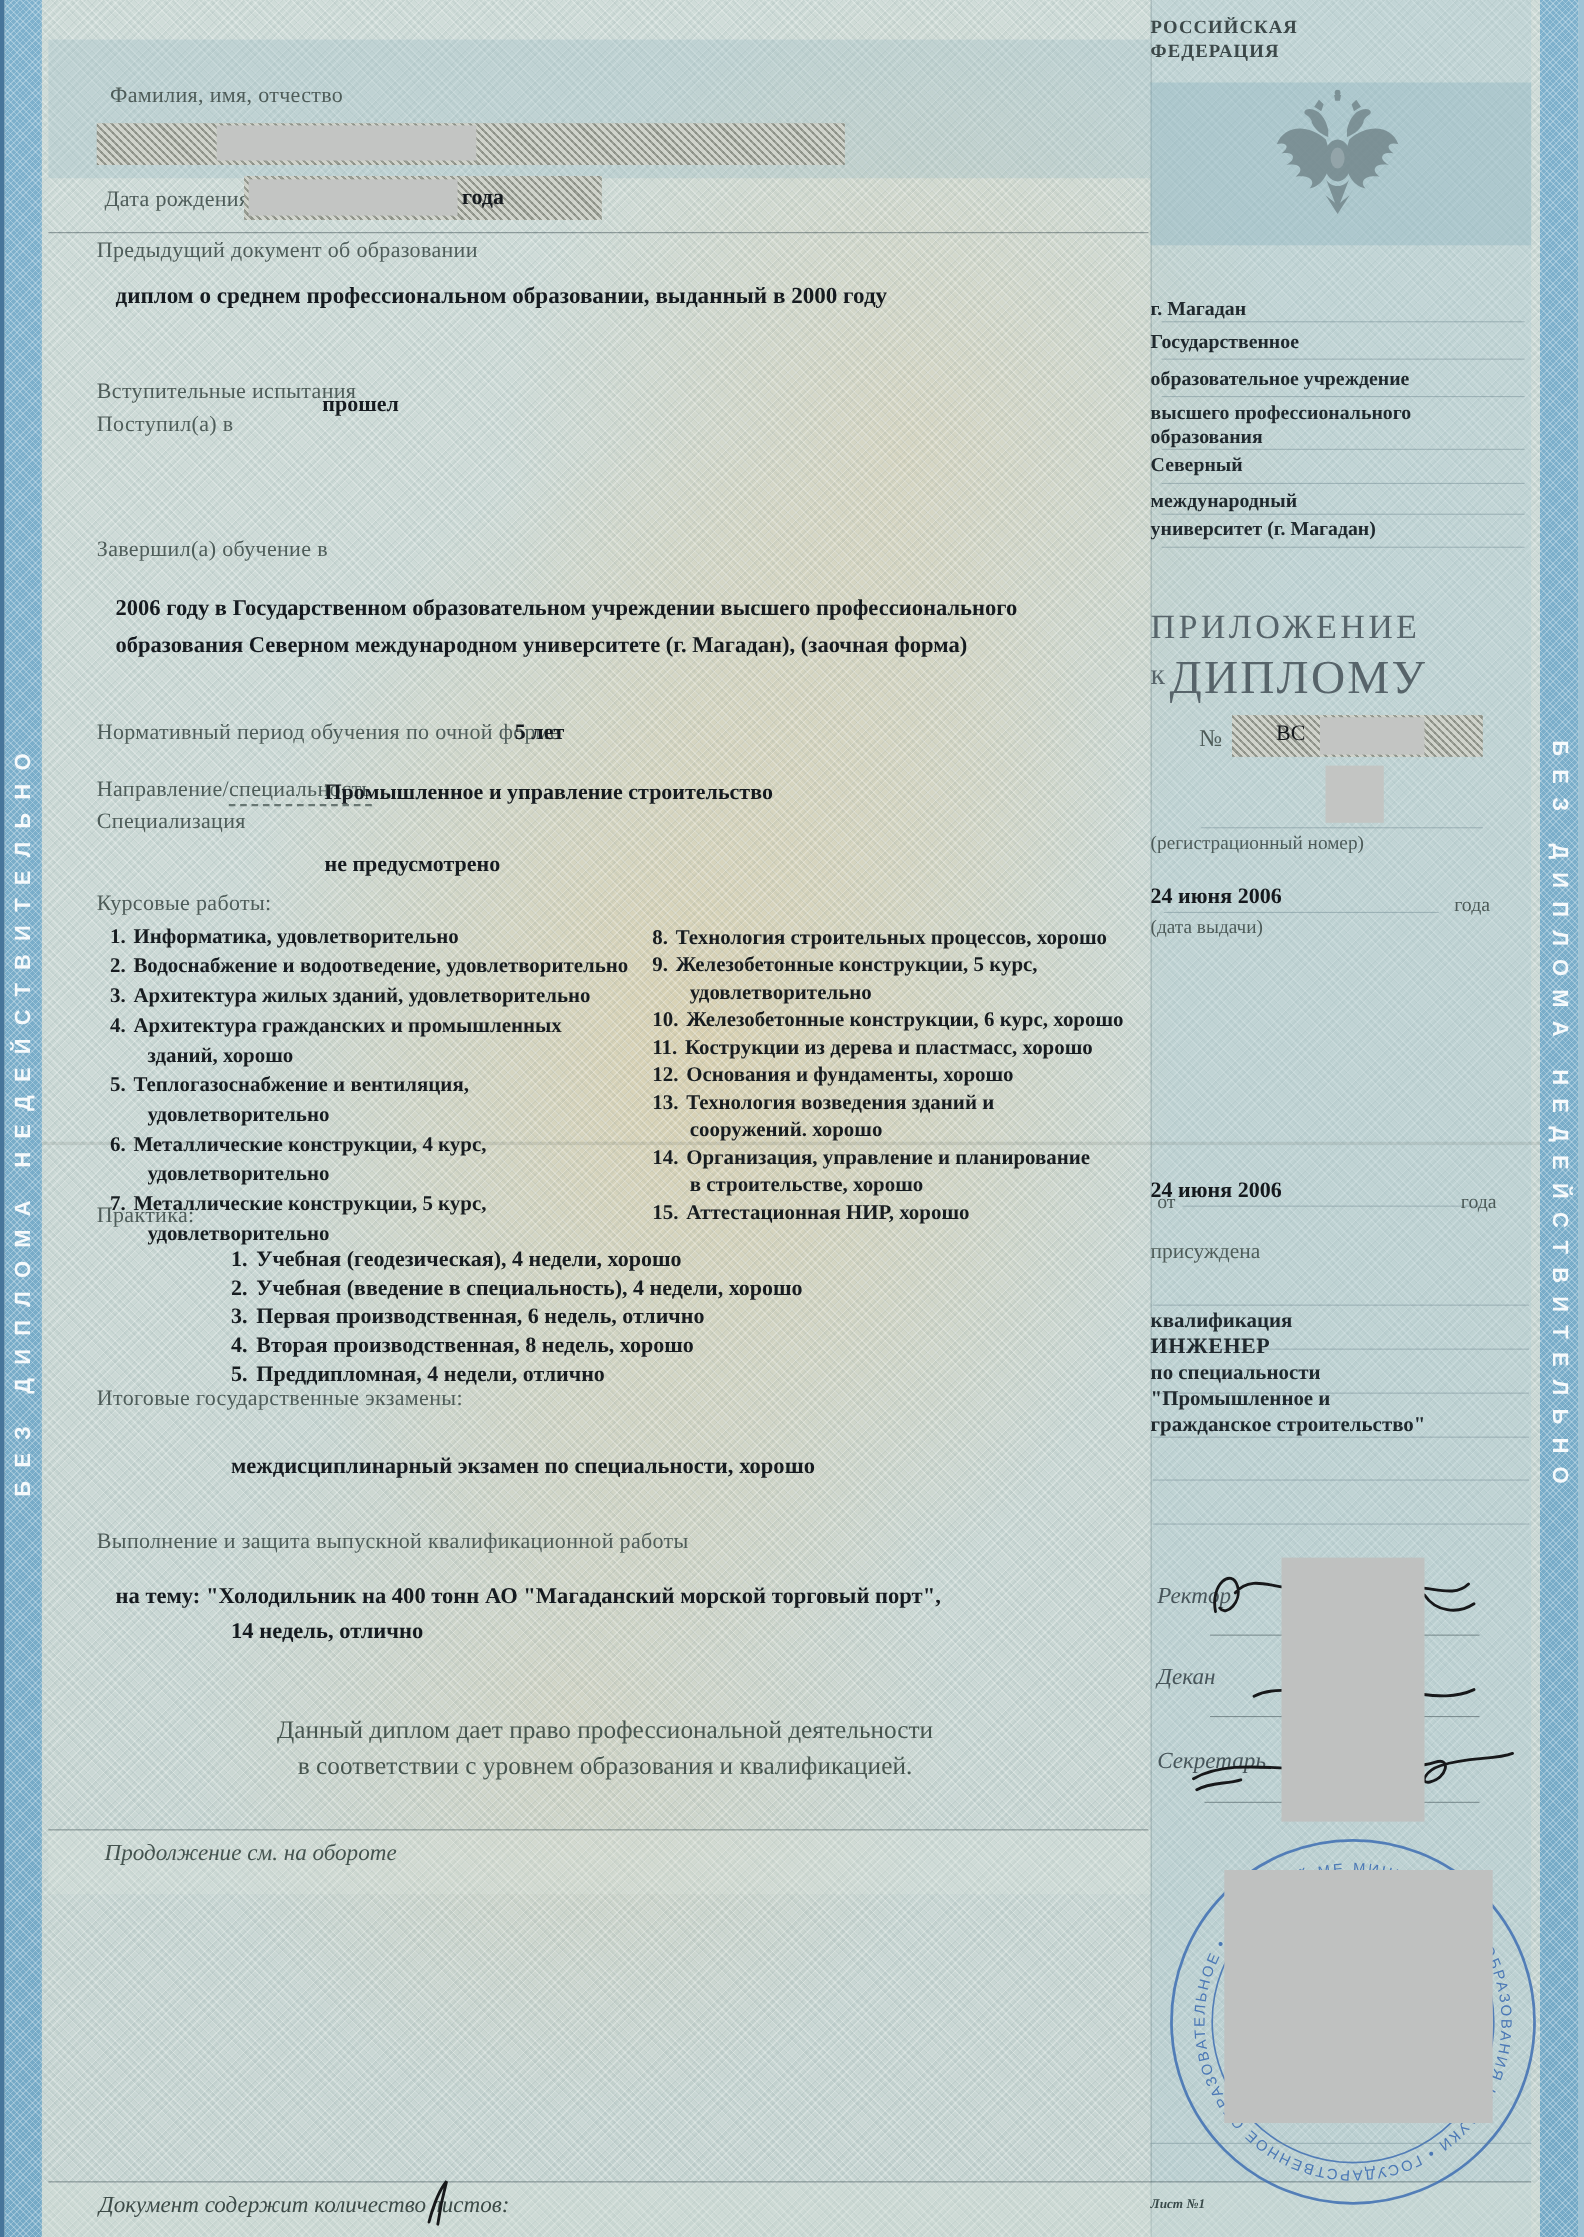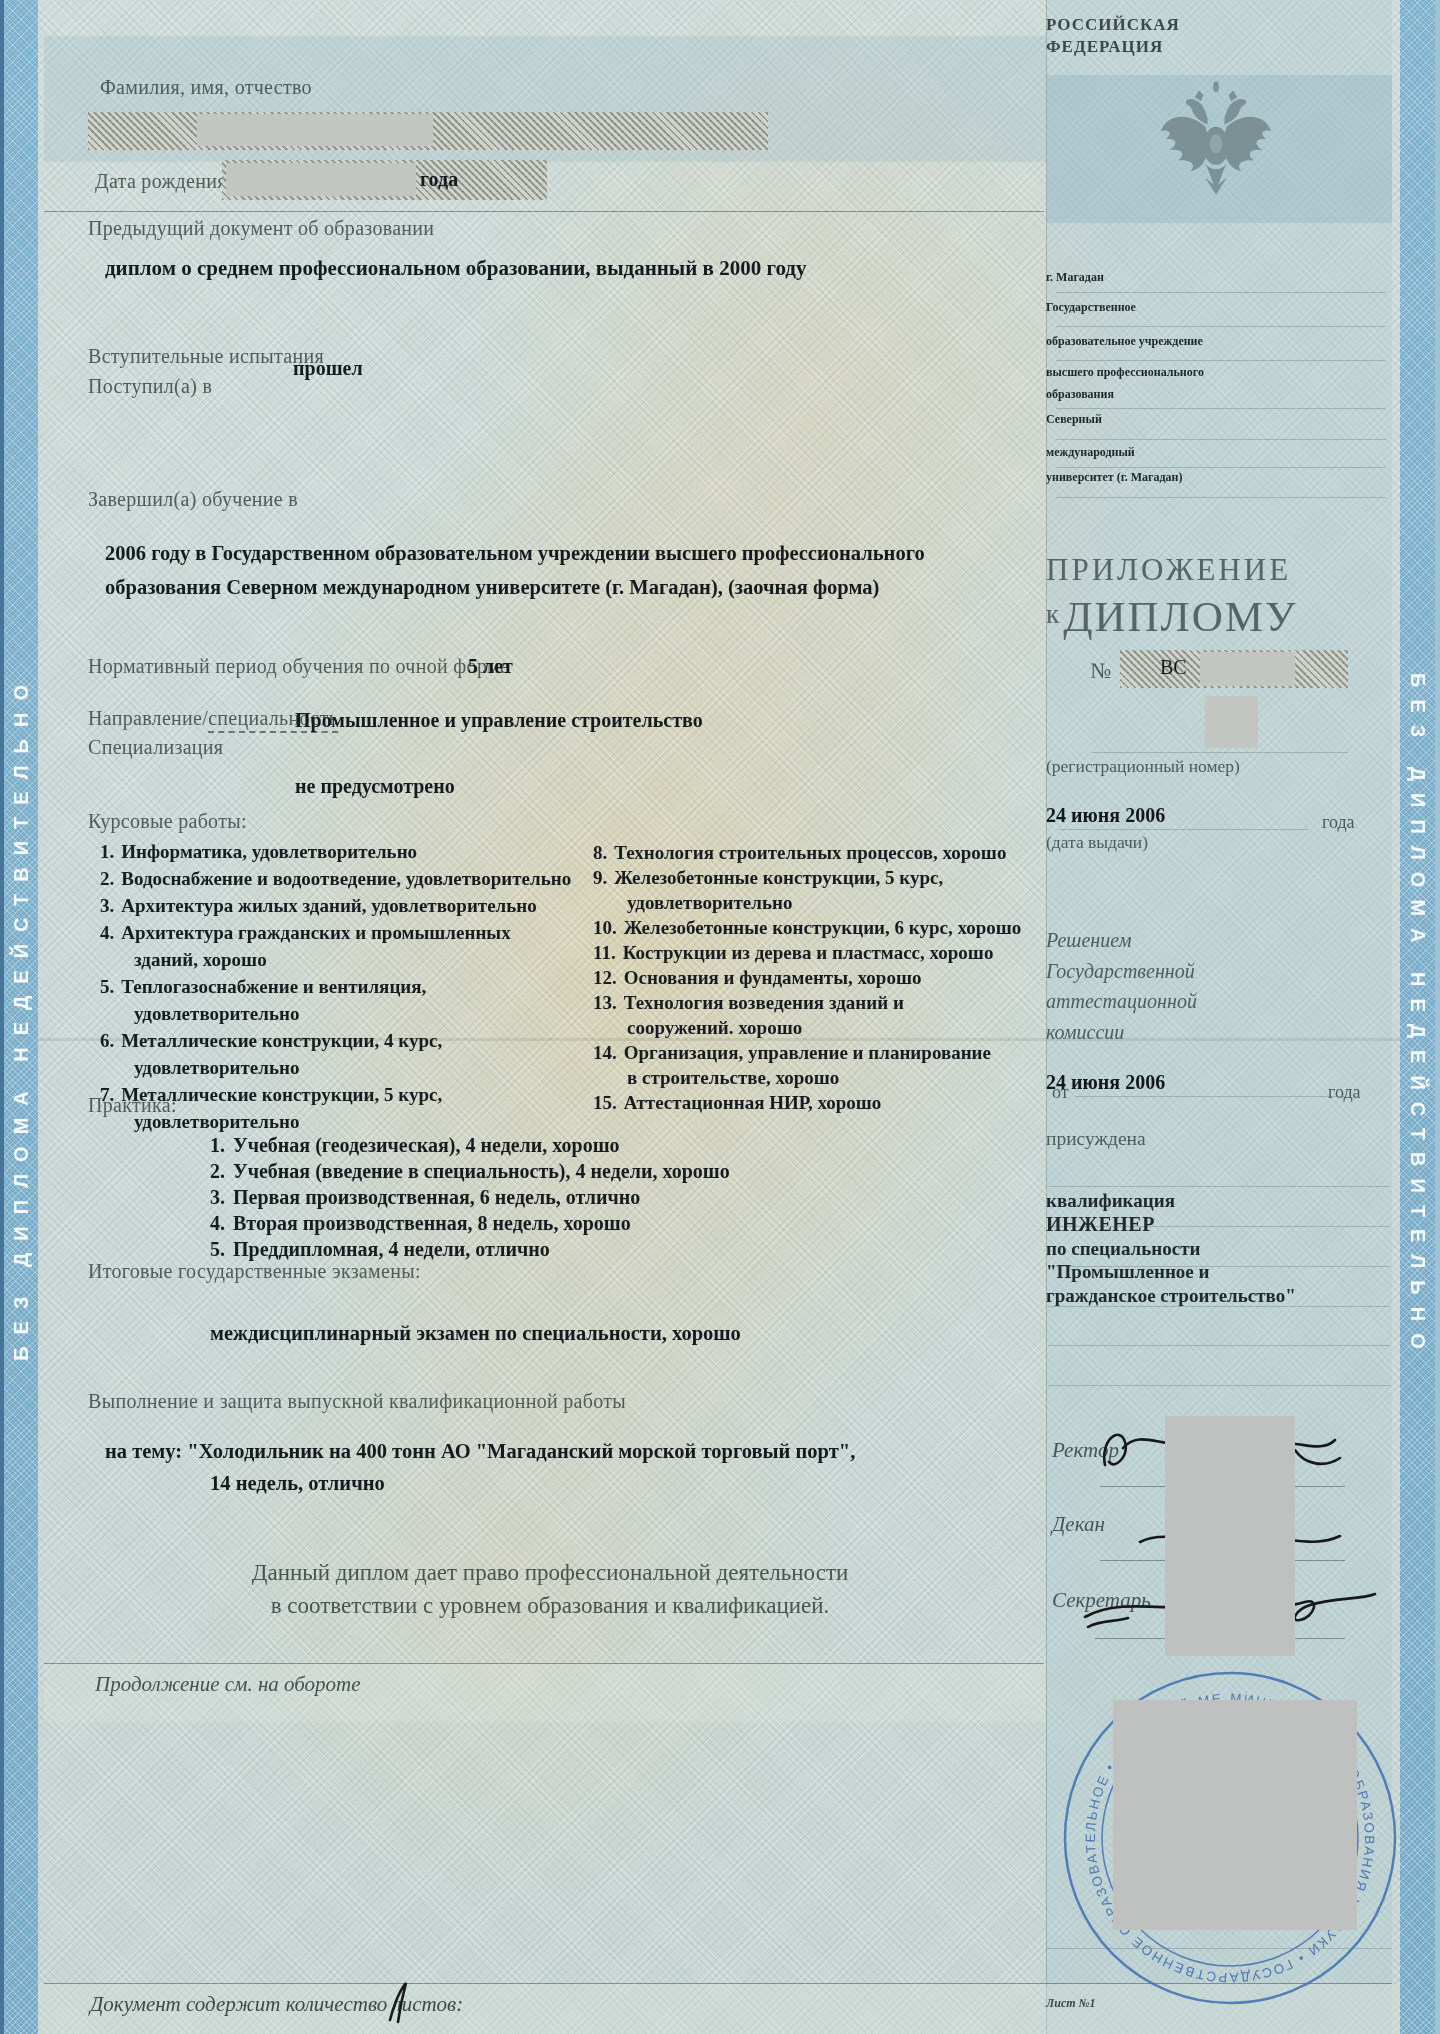--- a/index.html
+++ b/index.html
@@ -41,21 +41,21 @@
   .cw{font-weight:bold;color:#171c20;font-size:19px}
   .cw-col{position:absolute}
   .cw-left{line-height:27px;width:500px}
   .cw-right{line-height:25px;width:452px}
   .cw-item{padding-left:34px;text-indent:-34px}
   .cw-n{margin-right:7px}
   .pr-list{position:absolute;line-height:26px}
   .pr-item{font-weight:bold;color:#171c20;font-size:20px}
   .pr-n{margin-right:8px}
   .side-center{position:absolute;left:1046px;width:346px;text-align:left}
-  .sb{font-weight:bold;color:#20292e;font-size:12px}
+  .sb{font-weight:bold;color:#20292e;font-size:18px}
   .sit{font-style:italic;color:#4c5a58}
   .sig{position:absolute}
   .sig path{fill:none;stroke:#17181a;stroke-width:2.6;stroke-linecap:round}
 </style>
 </head>
 <body>
 
 <div class="page">
 
   <div class="band" style="left:44px;top:36px;width:1002px;height:126px;background:rgba(150,185,196,.28)"></div>
@@ -214,24 +214,20 @@
   <div class="redact" style="left:1200px;top:652px;width:95px;height:34px"></div>
   <div class="redact" style="left:1205px;top:696px;width:53px;height:52px"></div>
   <div class="rule" style="left:1092px;top:752px;width:256px"></div>
   <div class="side-center" style="top:756px;font-size:17.5px;color:#4c5a58">(регистрационный номер)</div>
 
   <div class="side-center" style="top:804px;font-weight:bold;font-size:20px;color:#14181c;width:300px">24 июня 2006</div>
   <div class="abs" style="left:1322px;top:812px;font-size:18px;color:#4c5a58">года</div>
   <div class="rule" style="left:1058px;top:829px;width:250px"></div>
   <div class="side-center" style="top:832px;font-size:17.5px;color:#4c5a58;width:300px">(дата выдачи)</div>
 
-  <div class="side-center sit preline" style="top:925px;font-size:20px;line-height:30.5px;color:#4f5d5a">Решением
-Государственной
-аттестационной
-комиссии</div>
 
   <div class="abs sit" style="left:1052px;top:1082px;font-style:normal;font-size:18px;color:#4c5a58">от</div>
   <div class="side-center" style="top:1071px;font-weight:bold;font-size:20px;color:#14181c">24 июня 2006</div>
   <div class="rule" style="left:1075px;top:1096px;width:270px"></div>
   <div class="abs" style="left:1328px;top:1082px;font-size:18px;color:#4c5a58">года</div>
 
   <div class="side-center" style="top:1128px;font-size:19.5px;color:#4e5c59">присуждена</div>
 
   <div class="rule" style="left:1048px;top:1186px;width:342px"></div>
   <div class="rule" style="left:1048px;top:1226px;width:342px"></div>

